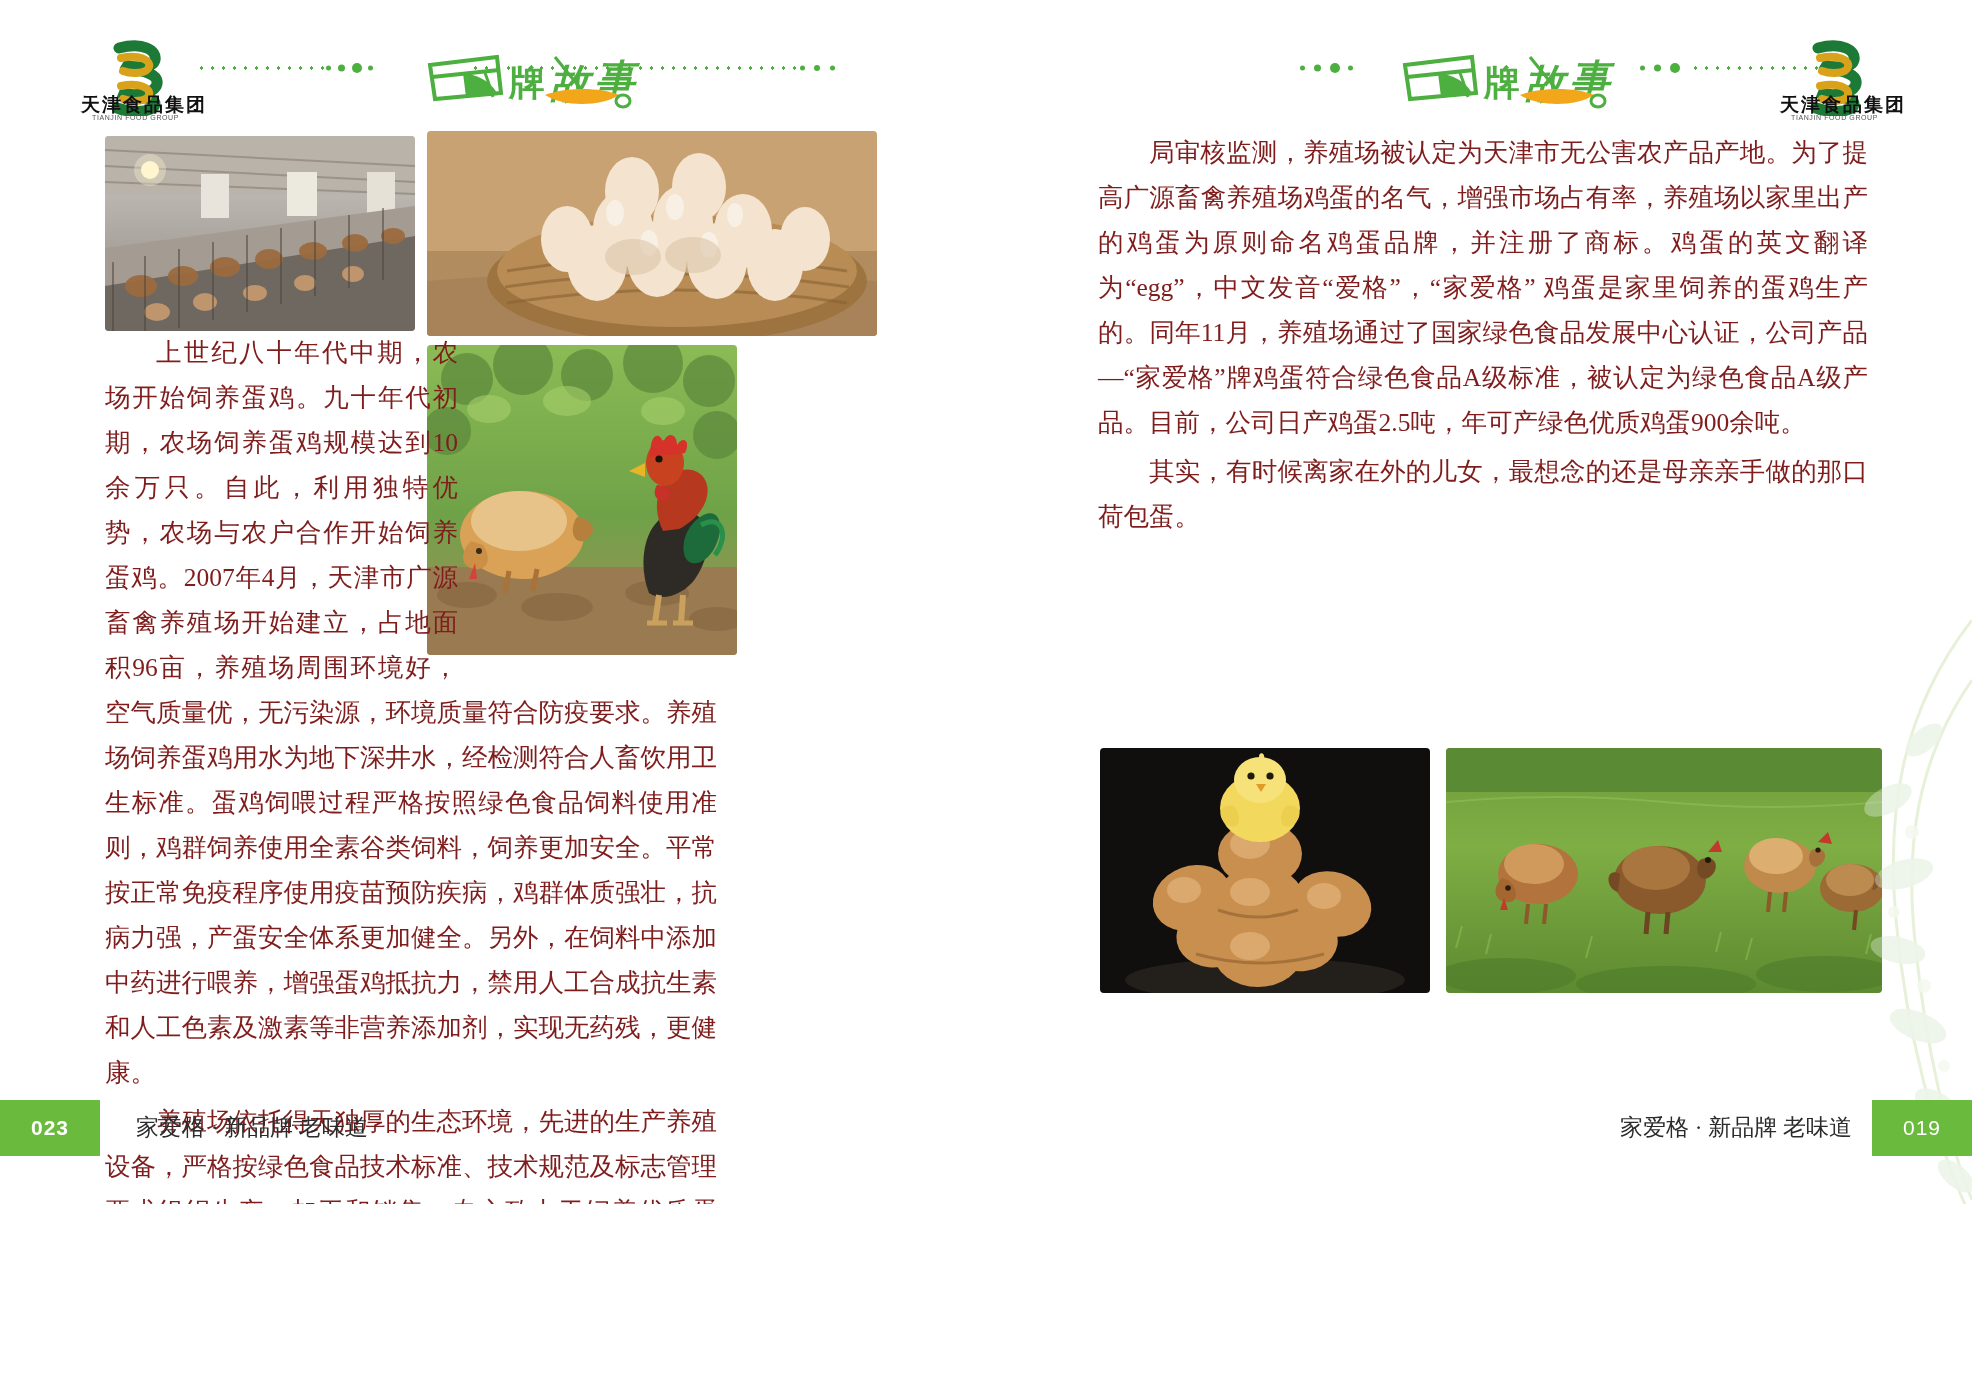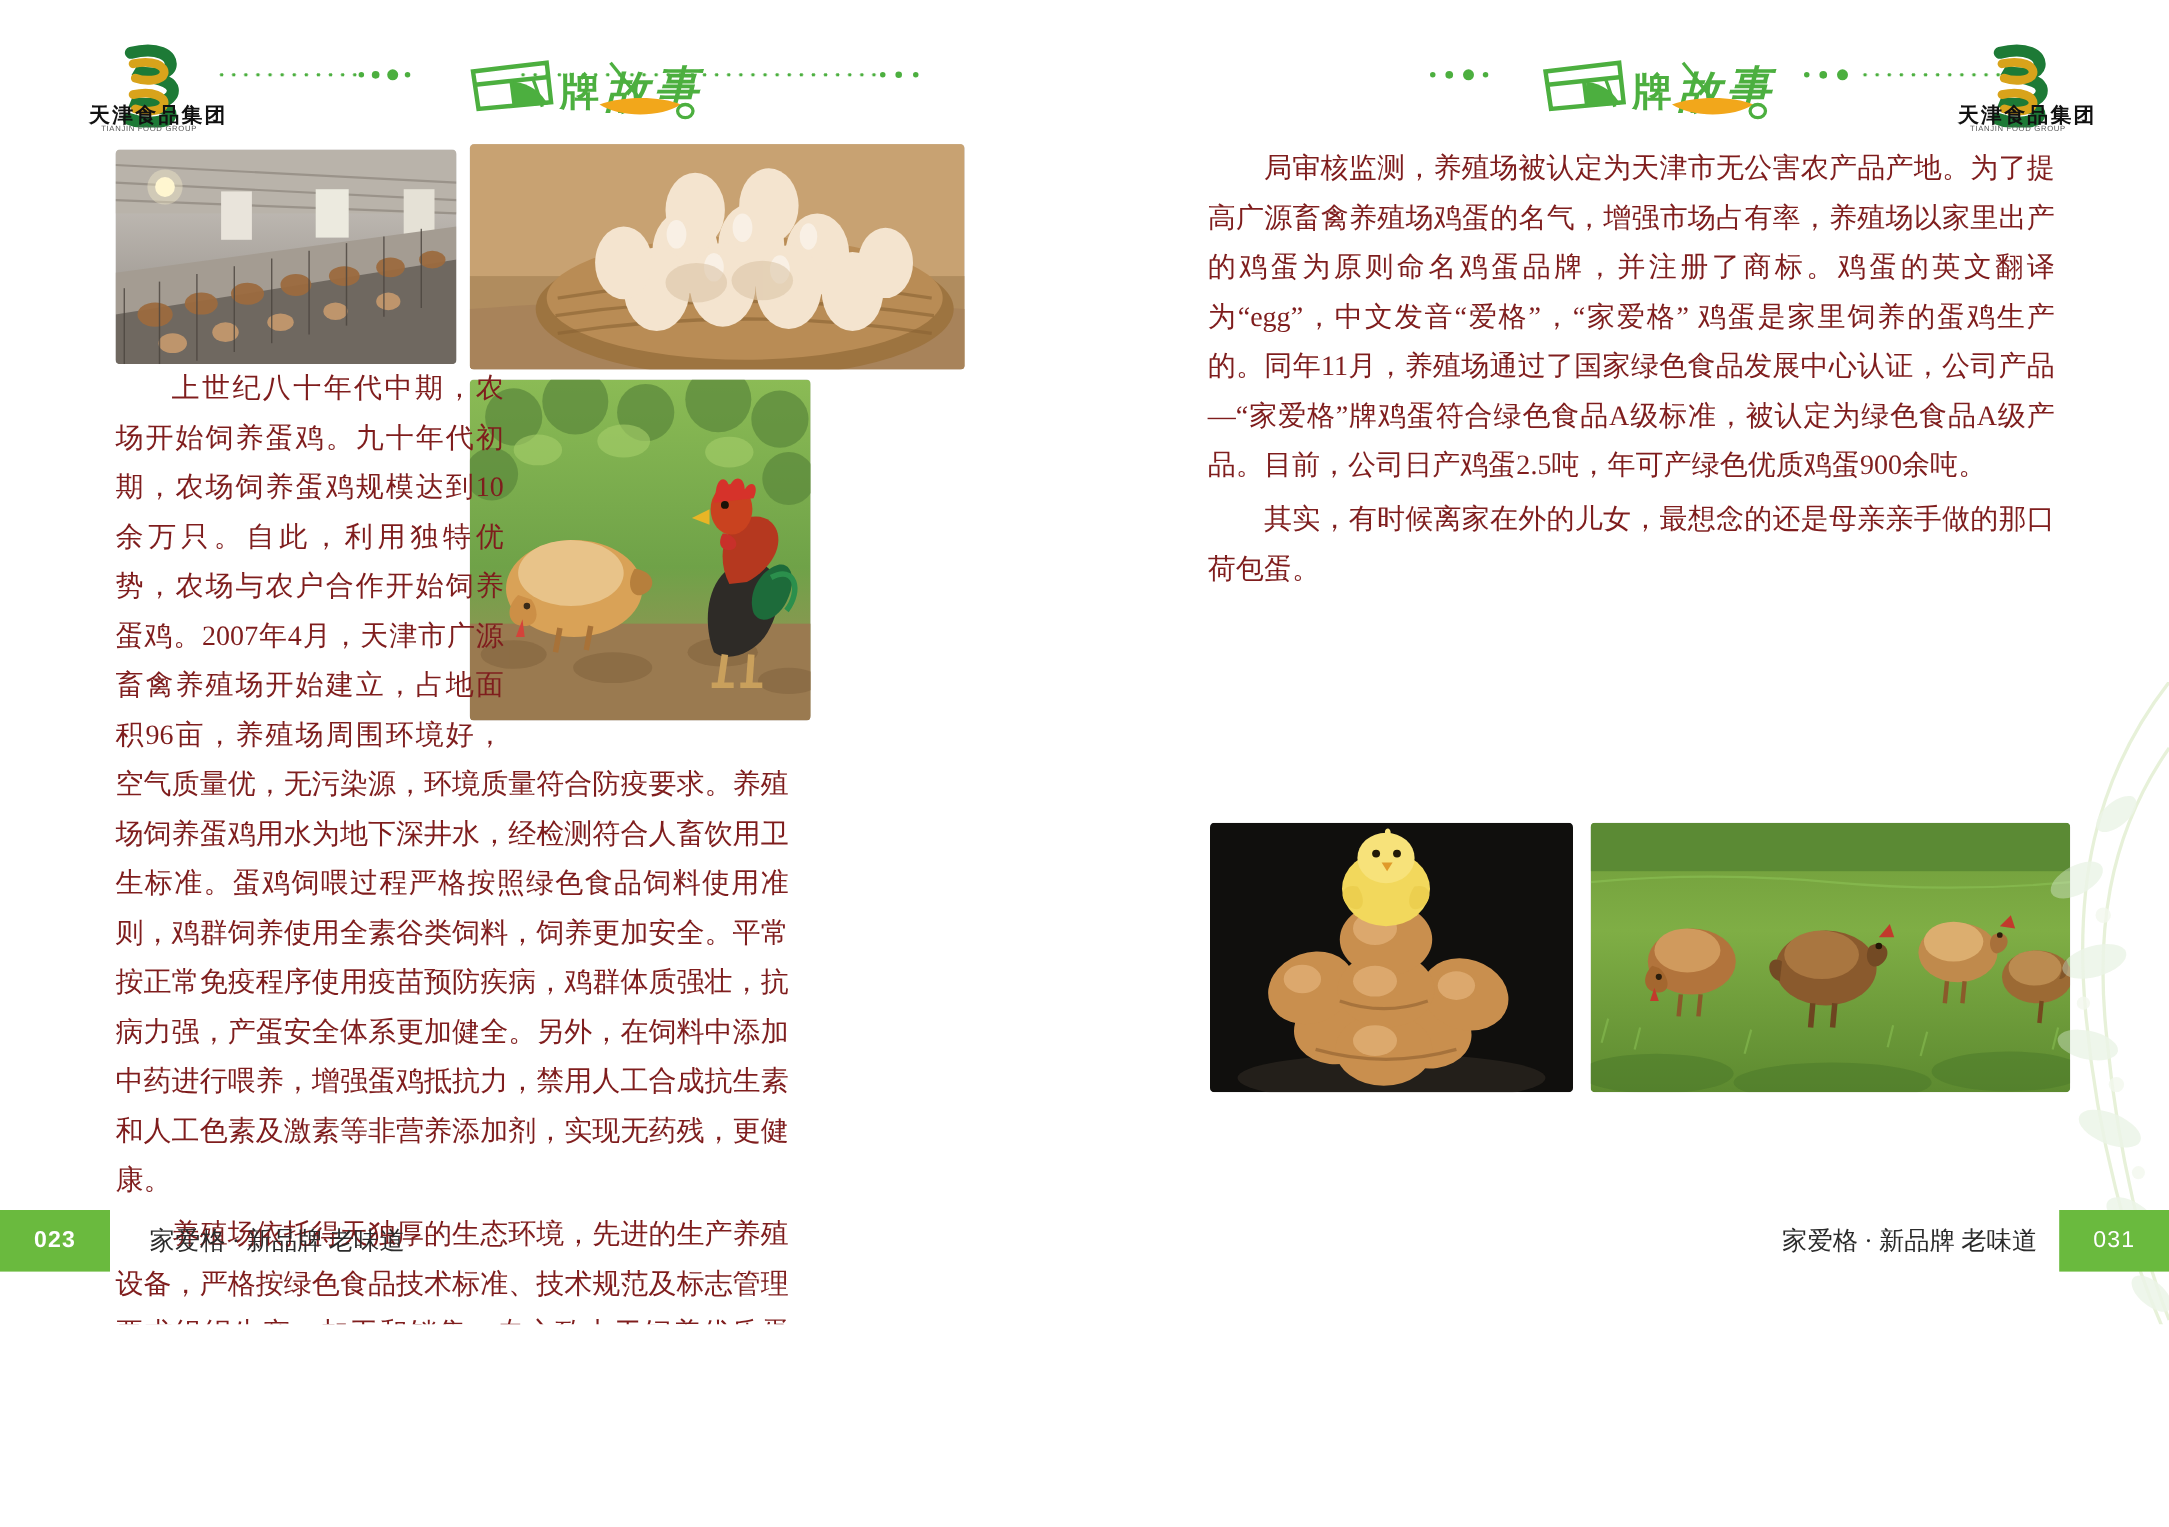--- a/index.html
+++ b/index.html
@@ -544,16 +544,16 @@
       <circle cx="252" cy="366" r="7"></circle>
         <circle cx="272" cy="446" r="6"></circle>
     </g>
   </svg>
 
   <div class="footer-bar footer-left"></div>
   <div class="folio folio-left">023</div>
   <div class="footer-text footer-text-left">家爱格 · 新品牌  老味道</div>
 
   <div class="footer-bar footer-right"></div>
-  <div class="folio folio-right">031</div>
+  <div class="folio folio-right">019</div>
   <div class="footer-text footer-text-right">家爱格 · 新品牌  老味道</div>
 
 </div>
 
 </body></html>

